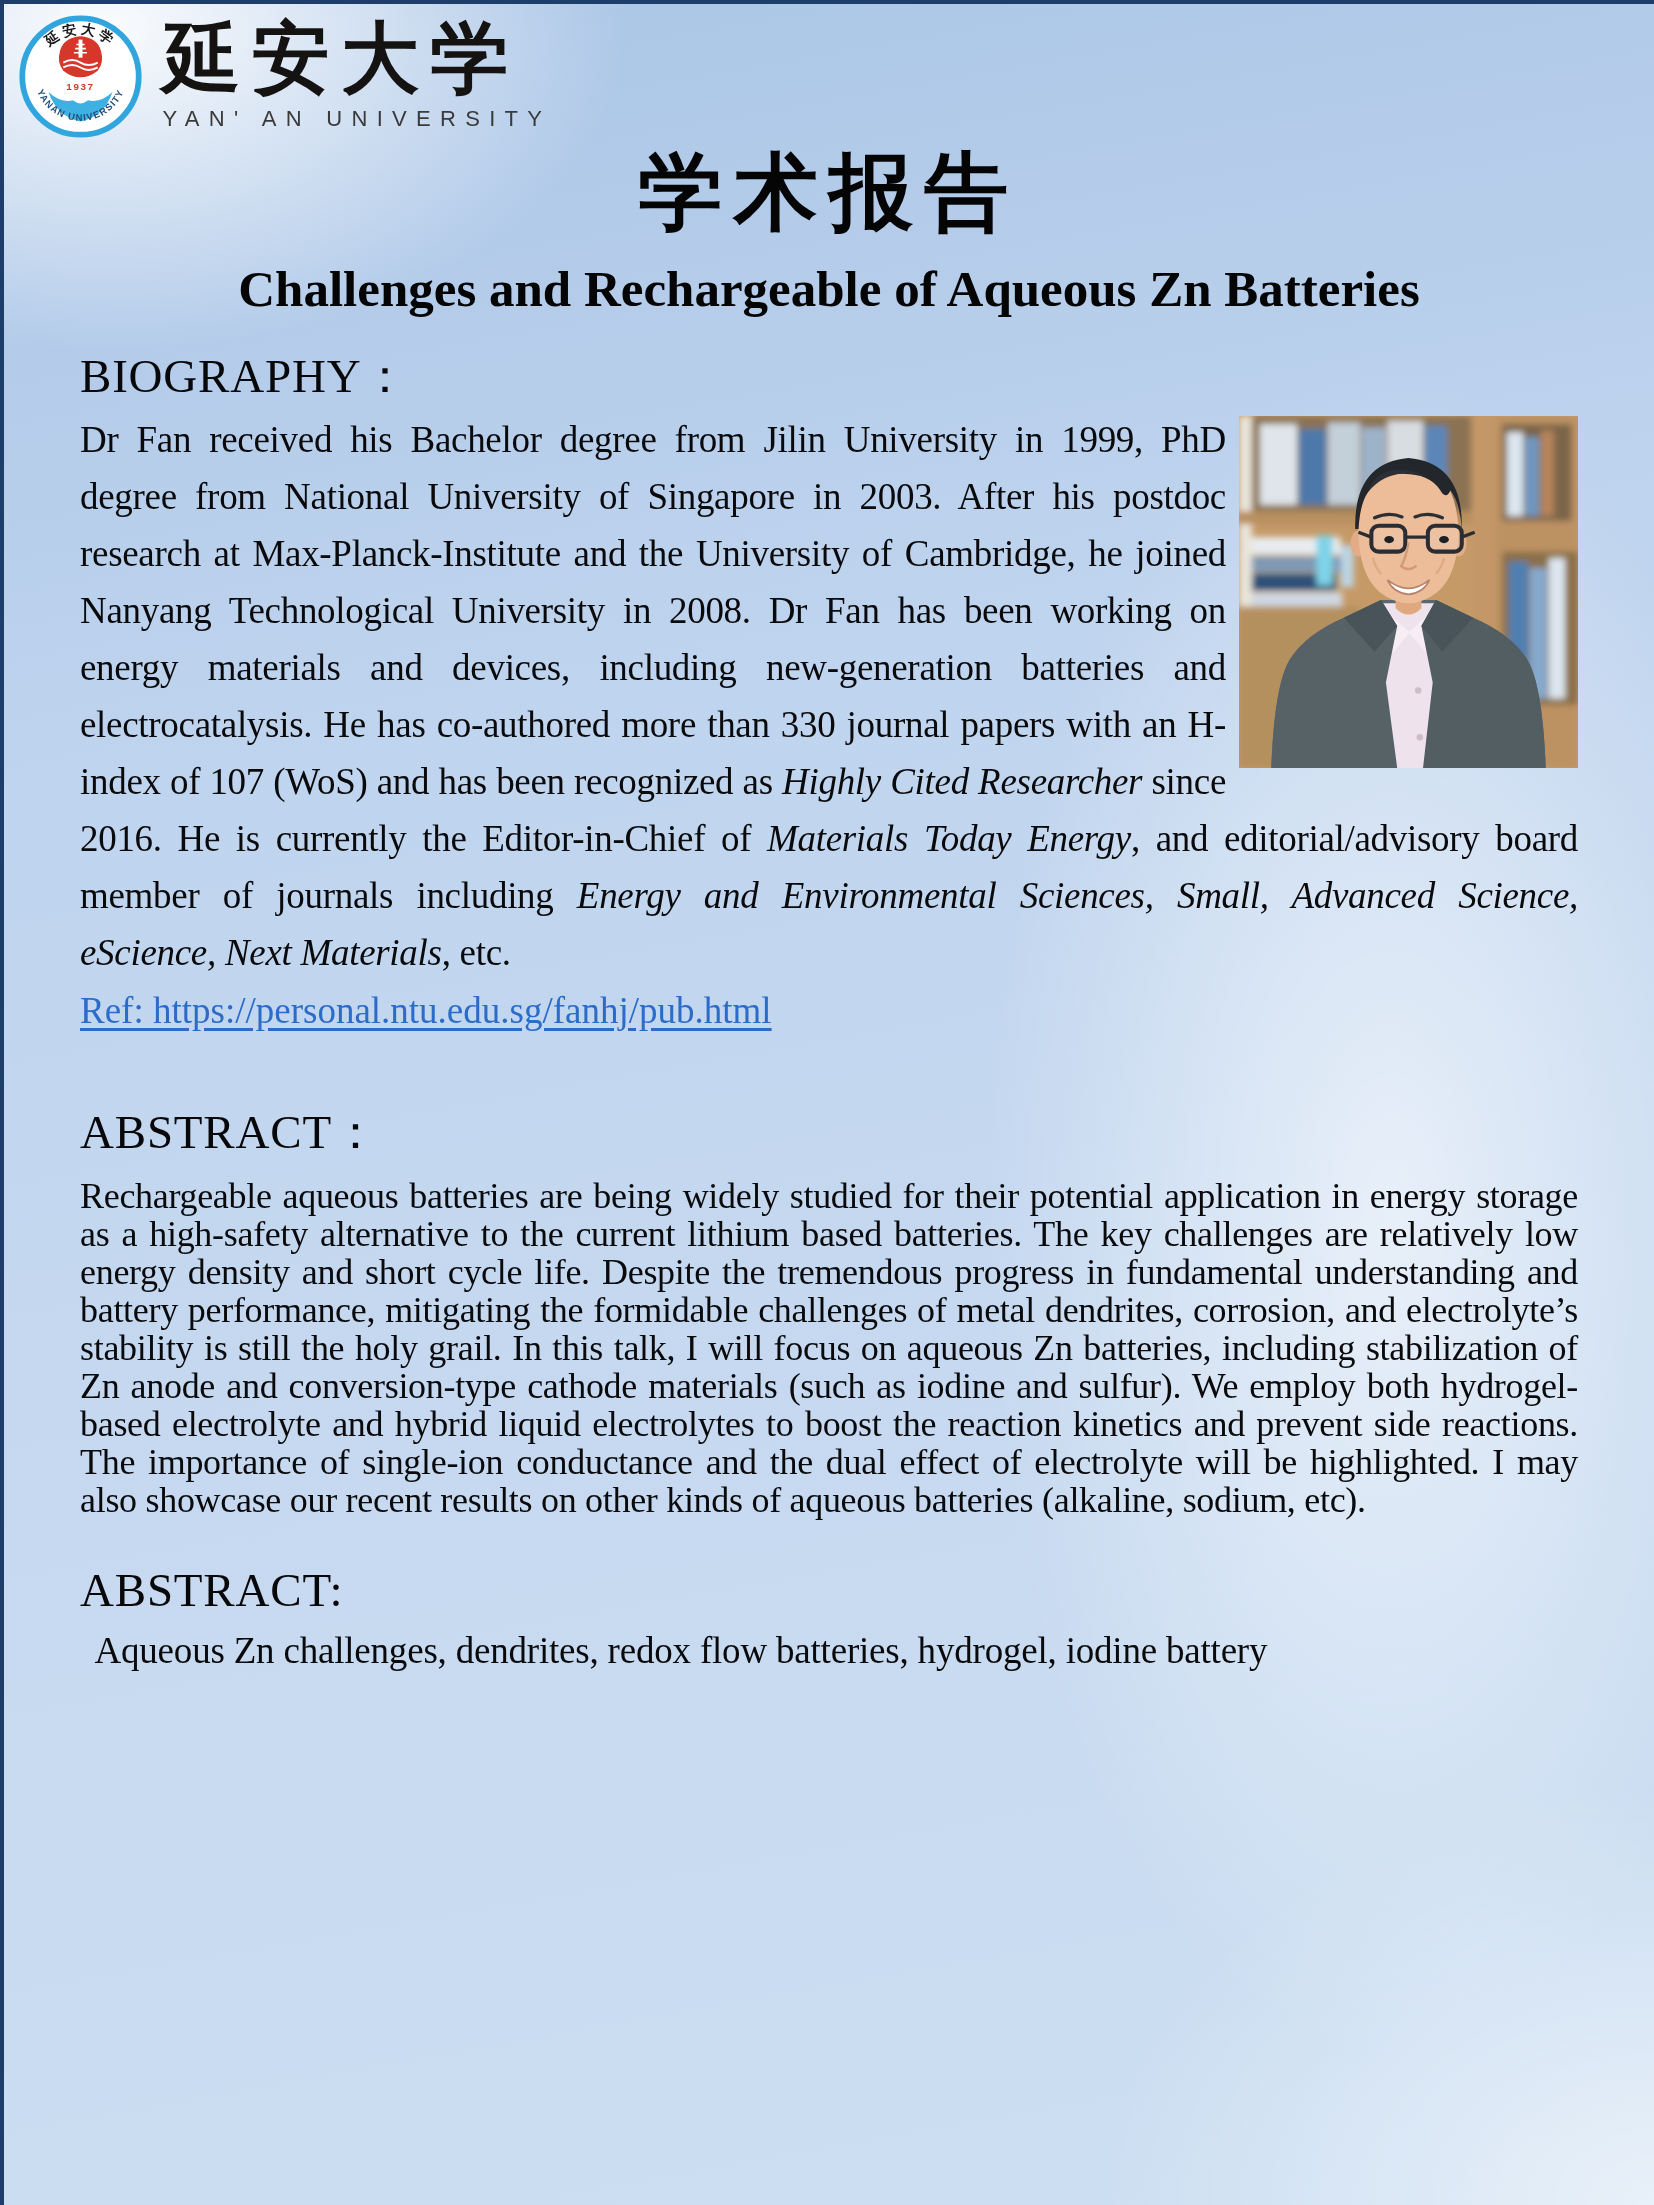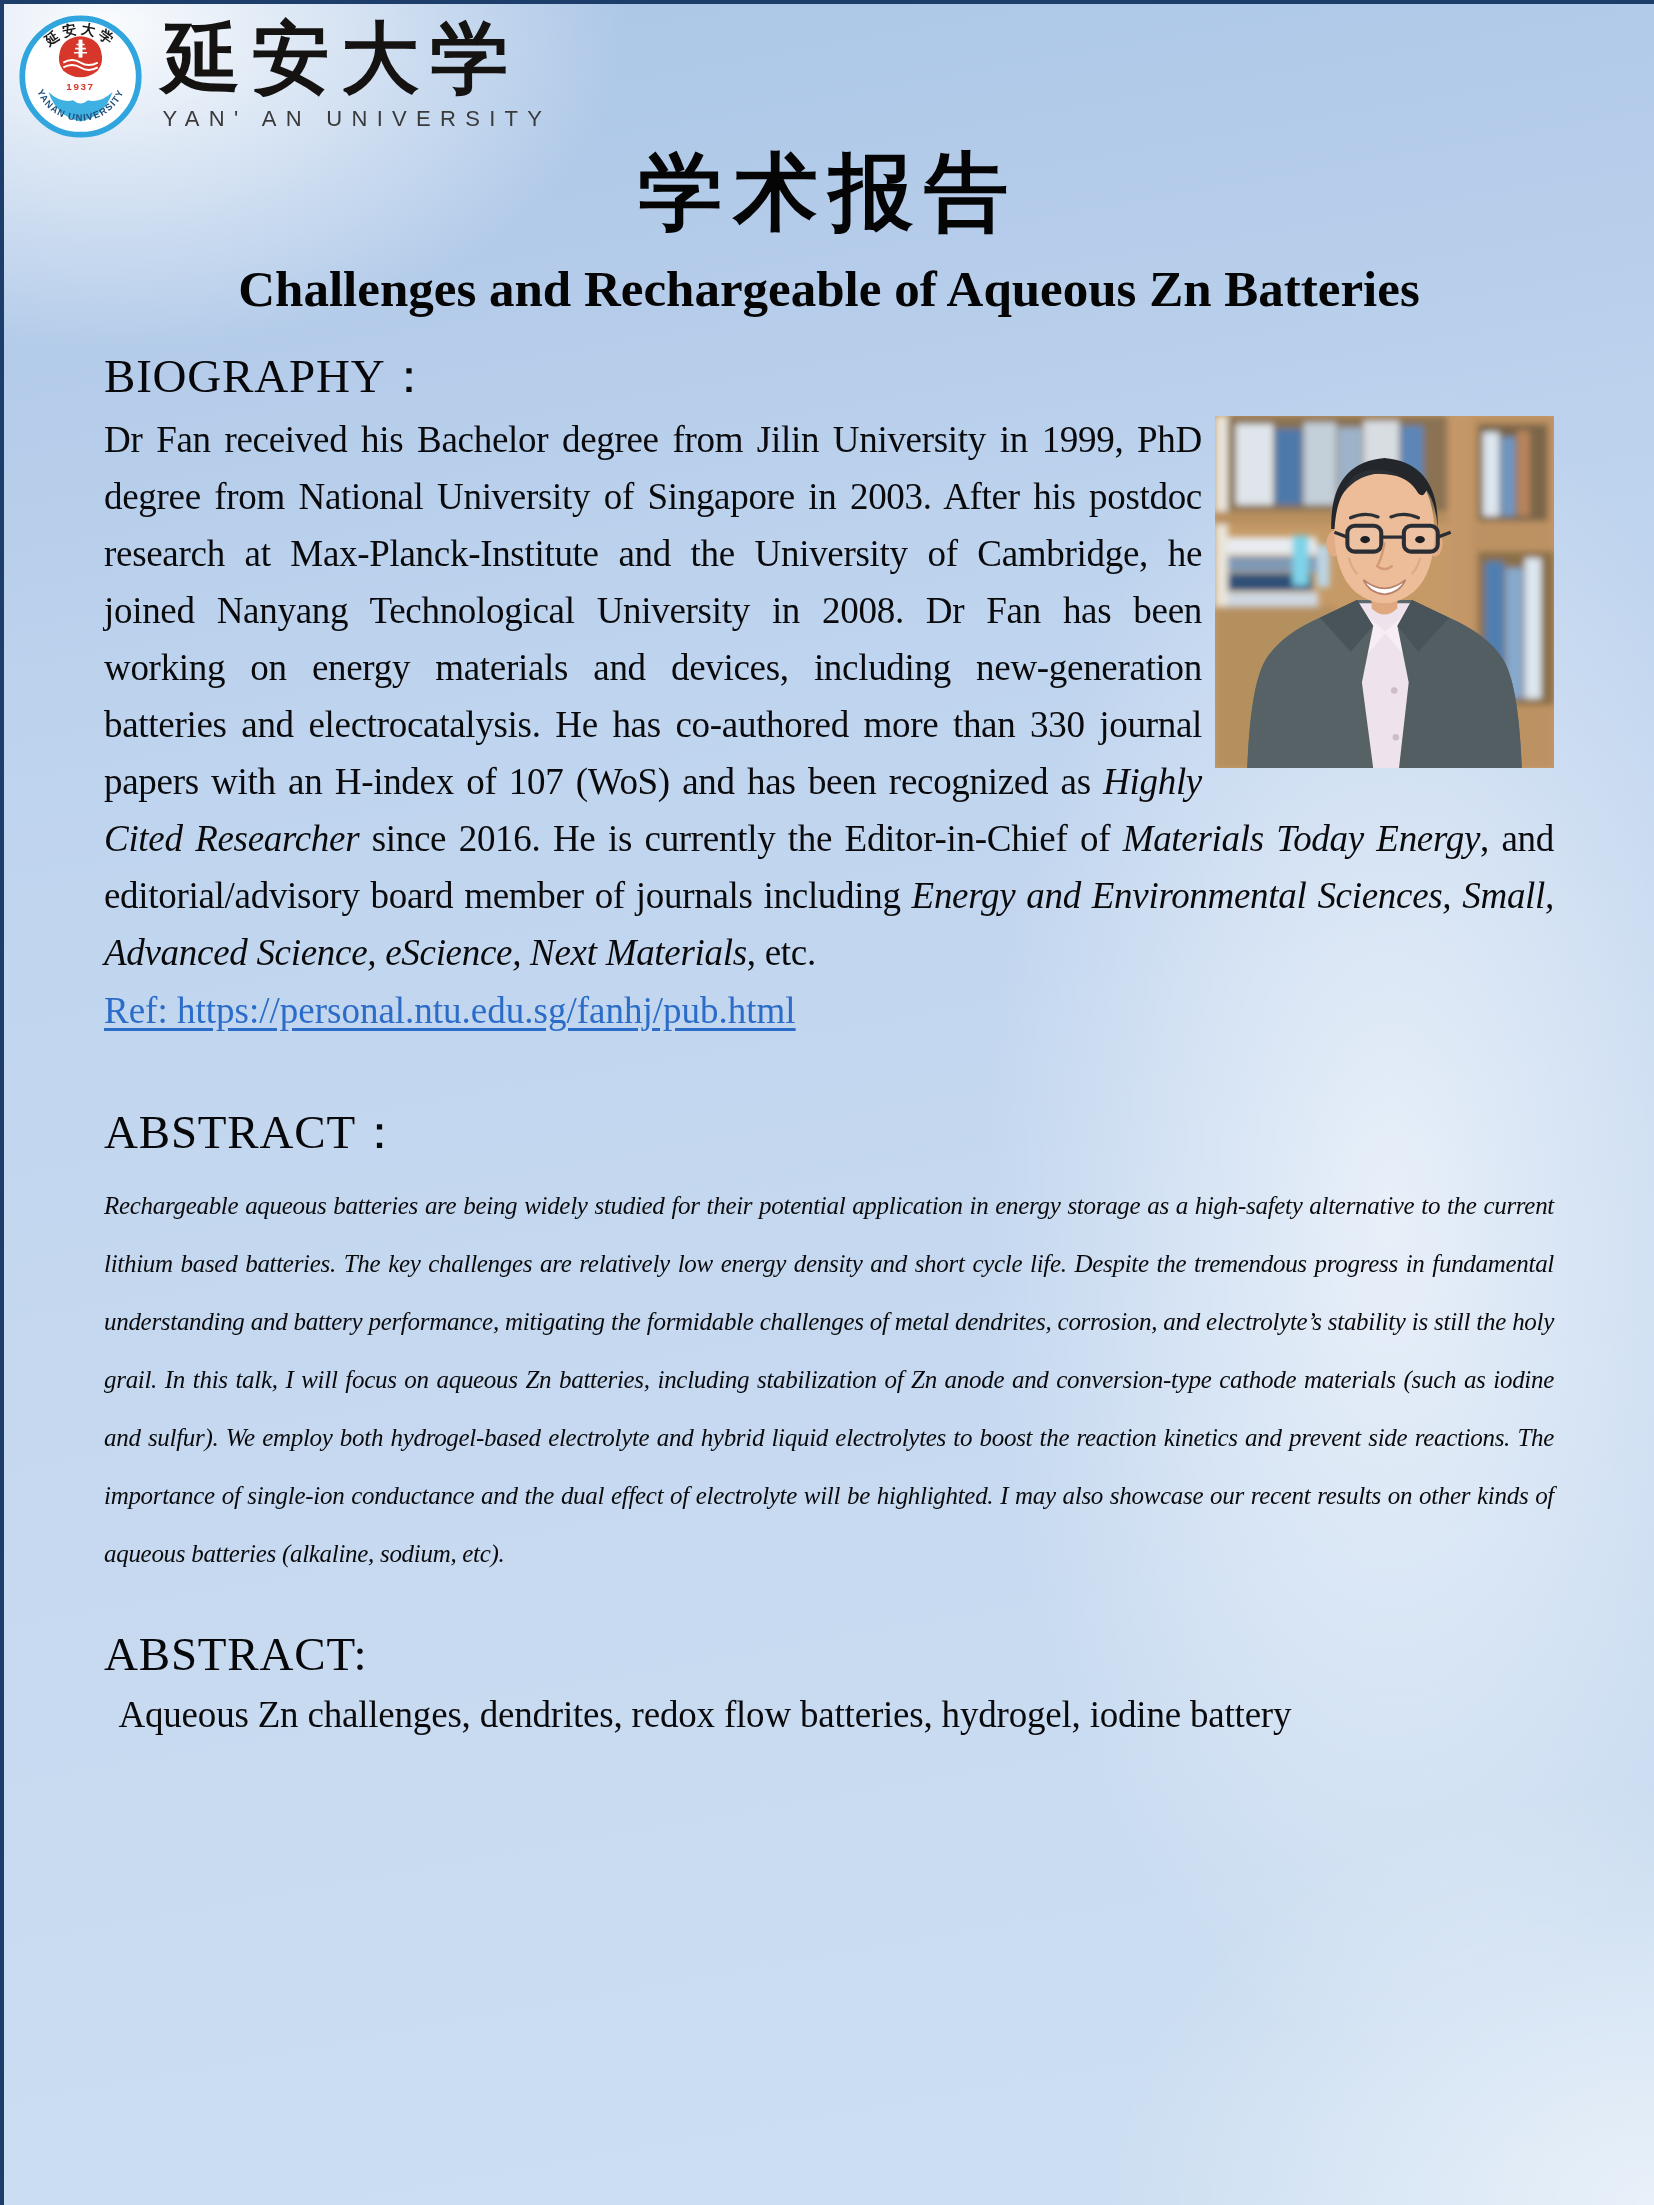--- a/index.html
+++ b/index.html
@@ -14,21 +14,21 @@
     color: #0a0a0c;
     border-top: 4px solid #1d3e6b;
     border-left: 4px solid #1d3e6b;
     background-color: #c2d6ee;
     background-image:
       radial-gradient(ellipse 808px 501px at 6% 1%, rgba(255,255,255,.95), rgba(255,255,255,0) 65%),
       radial-gradient(ellipse 582px 1212px at 84% 55%, rgba(255,255,255,.60), rgba(255,255,255,0) 70%),
       radial-gradient(ellipse 767px 582px at 100% 100%, rgba(255,255,255,.55), rgba(255,255,255,0) 72%),
       linear-gradient(170deg, #aac5e6 0%, #bfd4ee 32%, #c6d9f0 62%, #cddff2 100%);
   }
-  .content { padding: 0 100px; }
+  .content { padding: 0 76px; }
 
   
   .logo-row { display: flex; align-items: flex-start; padding: 11.3px 0 0 14.5px; }
   .seal { width: 123px; height: 123px; flex: 0 0 auto; }
   .wordmark { margin-left: 21px; padding-top: 4.8px; }
   .calligraphy {
     font-size: 78px; font-weight: 900; line-height: 1.0; color: #151311;
     letter-spacing: 11.3px; font-family: "Liberation Serif", "DejaVu Serif", serif;
   }
   .univ-en {
@@ -68,22 +68,22 @@
   }
   .bio-par em { font-style: italic; }
   .photo-float {
     float: right; width: 339px; height: 352px;
     margin: 4.8px 0 9.7px 13px; display: block;
   }
   .ref-line { margin-top: 8px; font-size: 37px; clear: none; }
   .ref-line a { color: #2b6cc8; text-decoration: underline; text-underline-offset: 4.8px; }
 
   .abstract-par {
-    margin-top: 13px; font-size: 25px; line-height: 58px;
-    text-align: justify; letter-spacing: -0.3px; font-style: italic;
+    margin-top: 13px; font-size: 36px; line-height: 38px;
+    text-align: justify; letter-spacing: -0.3px;
   }
   .keywords-line { margin-top: 11.3px; font-size: 37px; padding-left: 14.5px; letter-spacing: -0.2px; }
 </style>
 </head>
 <body>
 
 <div class="page">
 
   <div class="logo-row">
     <svg class="seal" viewBox="0 0 150 150" aria-hidden="true">

